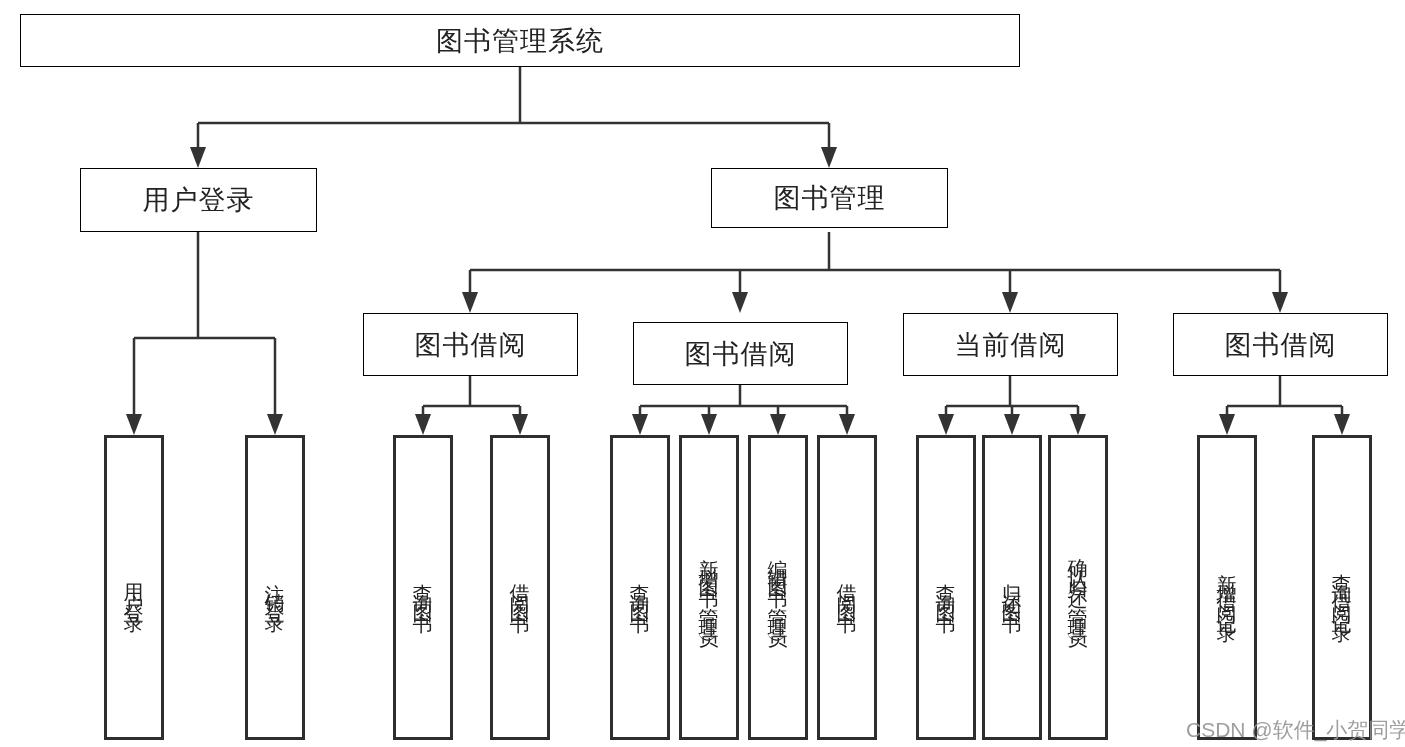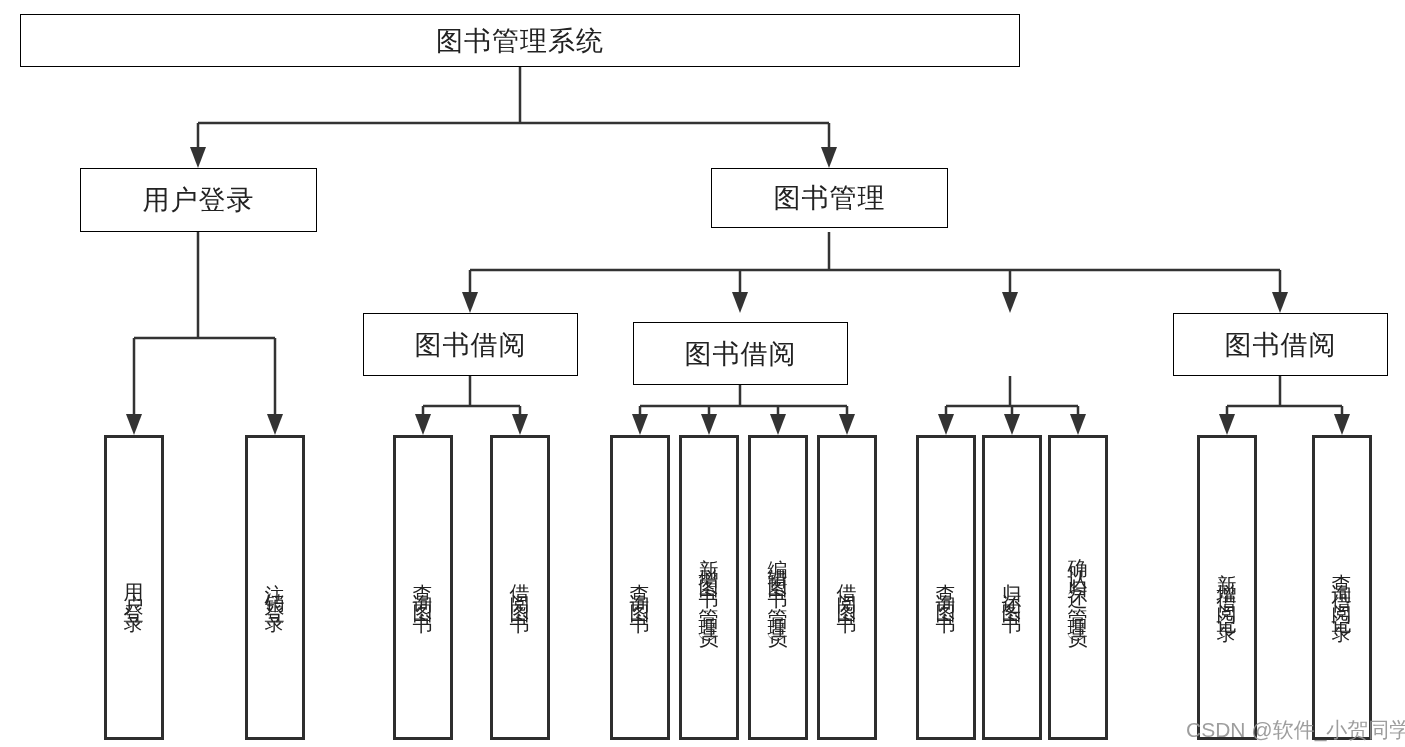--- a/index.html
+++ b/index.html
@@ -115,20 +115,23 @@
   <div class="hbox" style="left:711px; top:168px; width:237px; height:60px;">
     <span>图书管理</span>
   </div>
 
   <div class="hbox" style="left:363px; top:313px; width:215px; height:63px;">
     <span>图书借阅</span>
   </div>
   <div class="hbox" style="left:633px; top:313px; width:215px; height:63px;margin-top:9px;">
     <span>图书借阅</span>
   </div>
+  <div class="hbox" style="left:903px; top:313px; width:215px; height:63px;">
+    <span>当前借阅</span>
+  </div>
   <div class="hbox" style="left:1173px; top:313px; width:215px; height:63px;">
     <span>图书借阅</span>
   </div>
 
   <div class="leaf" style="left:104px;">
     <span class="vtext">用户登录</span>
   </div>
   <div class="leaf" style="left:245px;">
     <span class="vtext">注销登录</span>
   </div>

